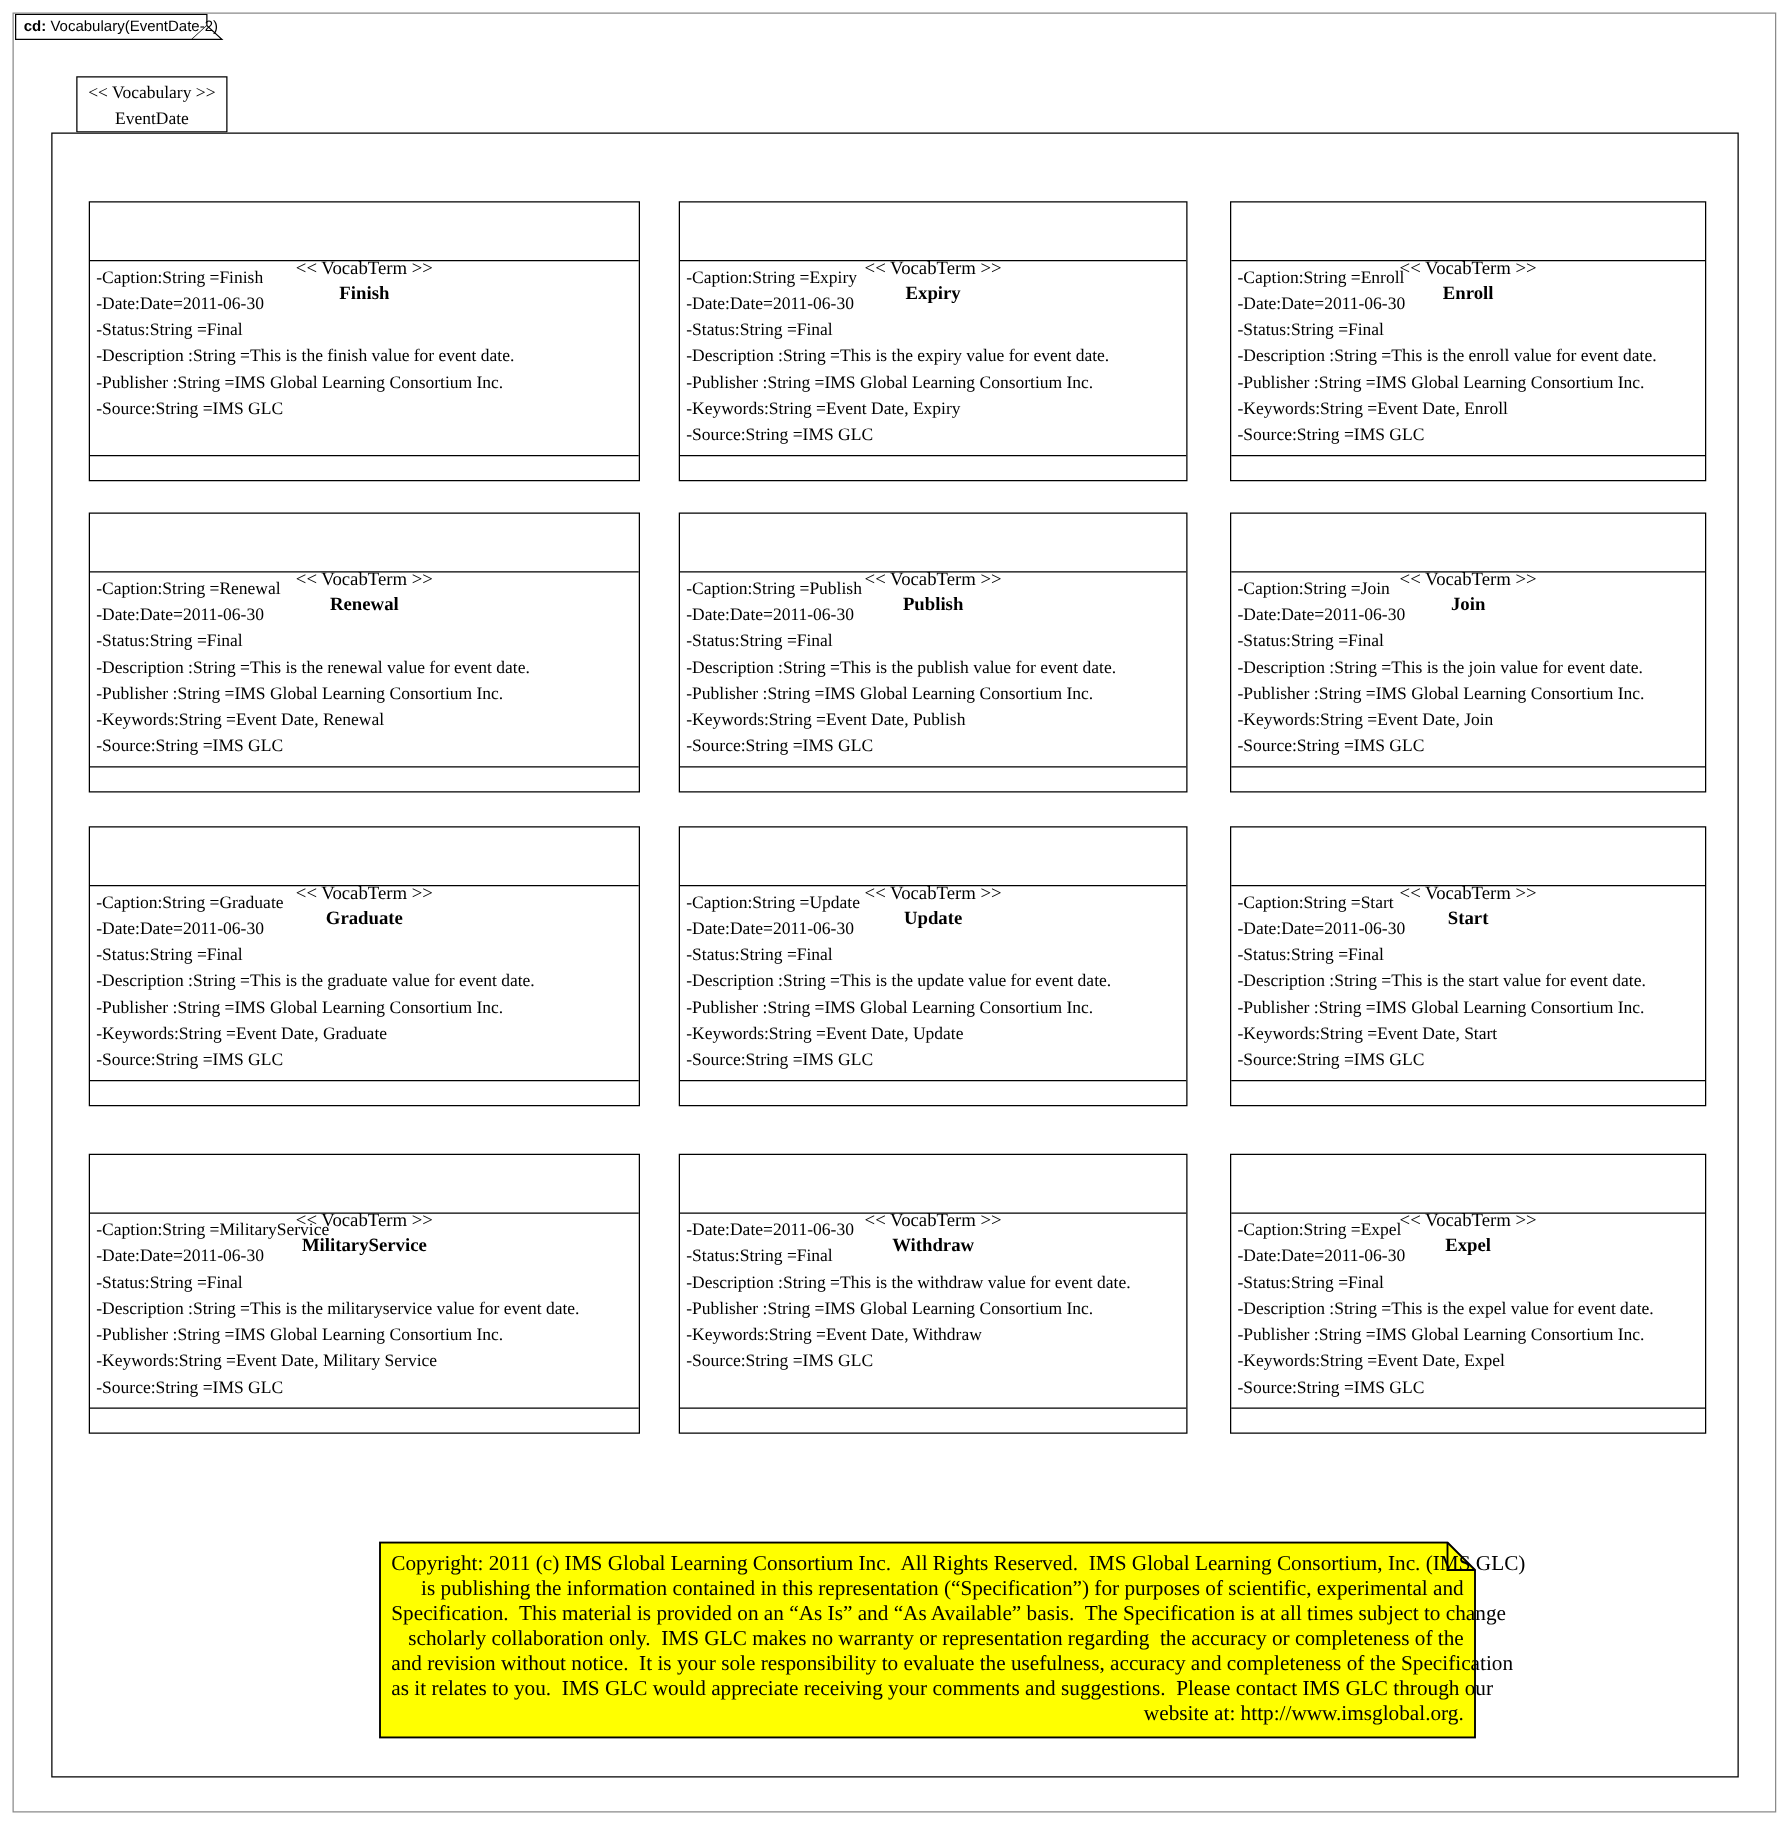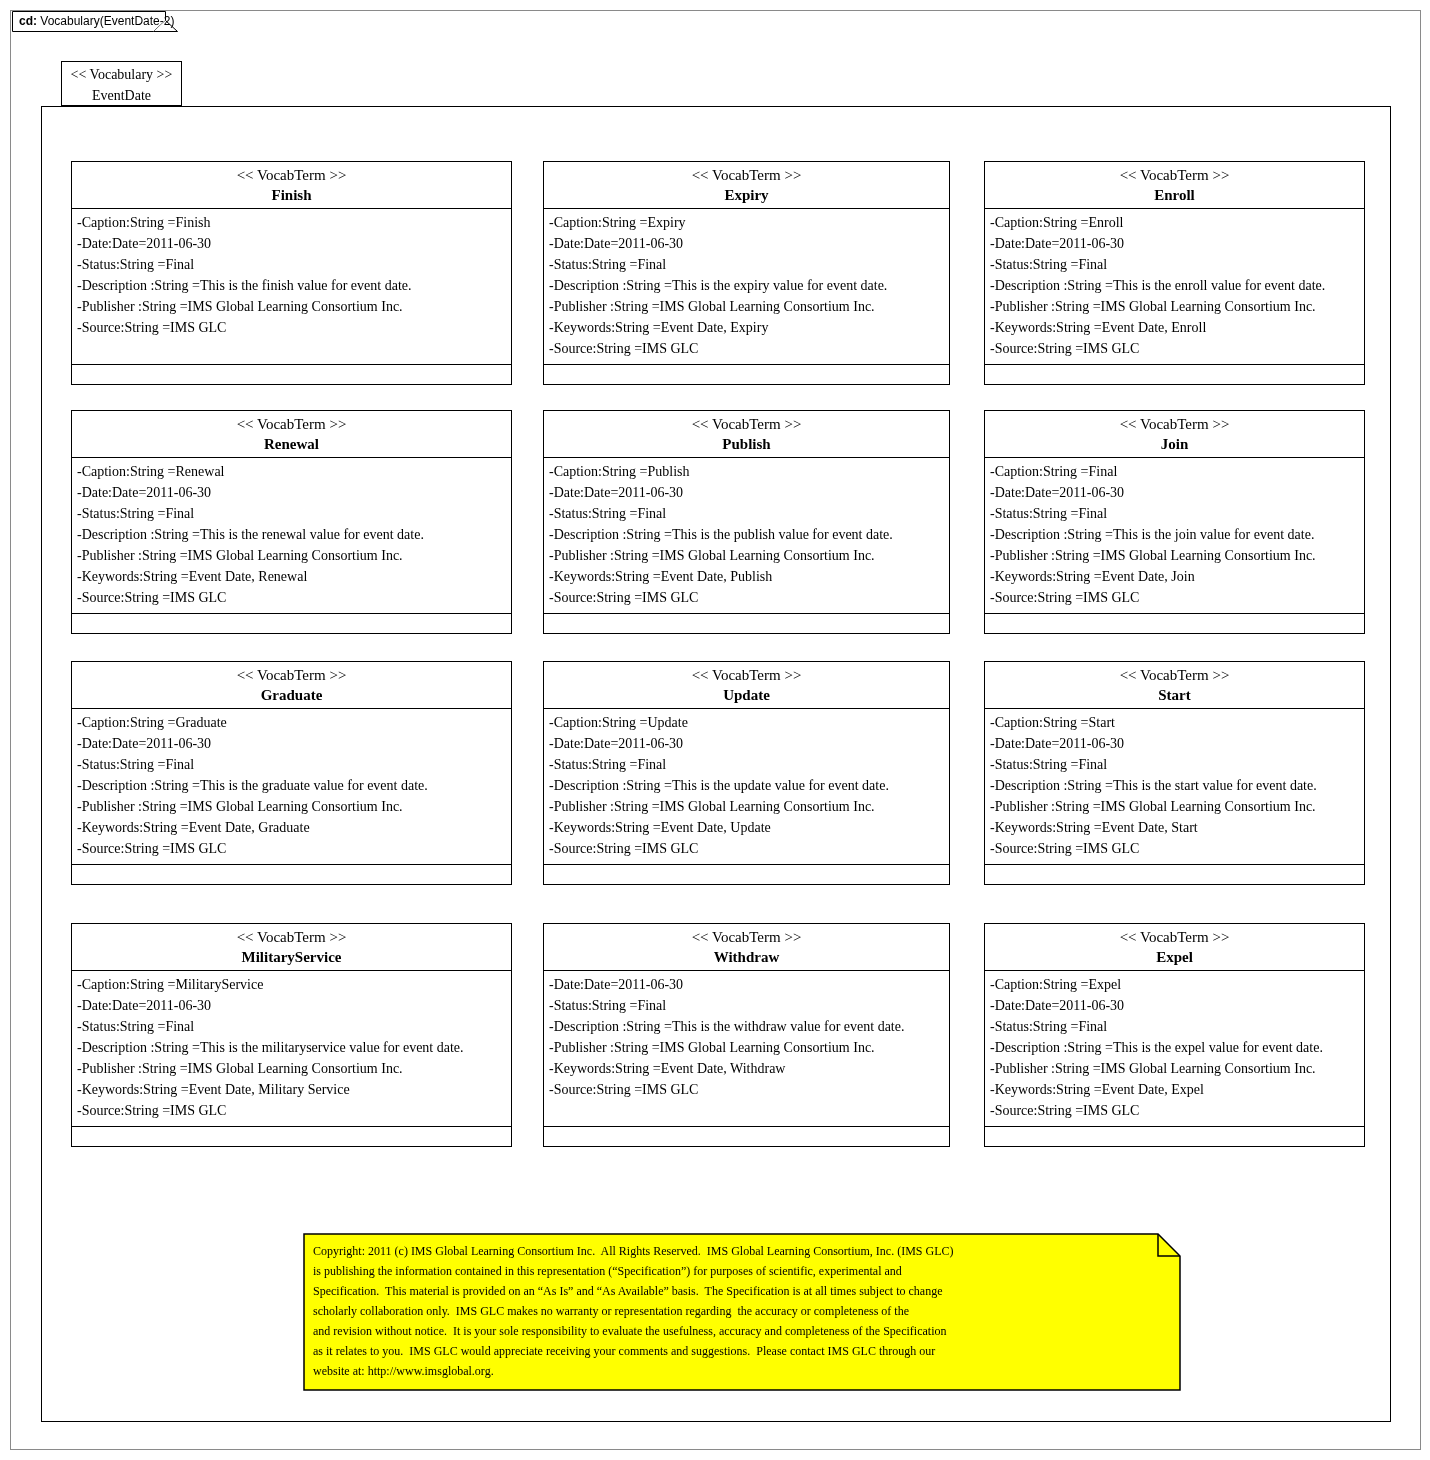--- a/index.html
+++ b/index.html
@@ -8,29 +8,29 @@
     font-family:"Liberation Serif","DejaVu Serif",serif;color:#000;
   }
   .outer-border{position:absolute;left:10px;top:10px;width:1409px;height:1438px;border:1px solid #8a8a8a;}
   .frame-rect{position:absolute;left:41px;top:106px;width:1348px;height:1314px;border:1px solid #000;background:#fff;}
   .frame-tab{position:absolute;left:12px;top:11px;width:180px;height:22px;font-family:"Liberation Sans","DejaVu Sans",sans-serif;font-size:12px;}
   .frame-tab svg{position:absolute;left:0;top:0;}
   .frame-tab .tab-text{position:absolute;left:7px;top:3px;white-space:pre;}
   .voc-box{position:absolute;left:41px;top:61px;width:121px;height:45px;border:1px solid #000;background:#fff;text-align:center;font-size:14px;line-height:21px;padding-top:2px;box-sizing:border-box;margin-left:20px;}
   .term{position:absolute;height:224px;border:1px solid #000;background:#fff;box-sizing:border-box;display:flex;flex-direction:column;}
   .term .thead{height:46px;box-sizing:border-box;text-align:center;padding-top:3px;}
-  .term .stereo{font-size:15px;line-height:20px;}
+  .term .stereo{font-size:15px;line-height:20px;margin-top:40px;}
   .term .tname{font-size:15px;line-height:21px;font-weight:bold;}
   .term .attrs{height:156px;box-sizing:border-box;border-top:1px solid #000;padding:3px 0 0 5px;overflow:hidden;}
   .term .attrs .aline{font-size:14px;line-height:21px;white-space:pre;}
   .term .ops{flex:1;border-top:1px solid #000;}
   .note{position:absolute;left:303px;top:1233px;width:878px;height:158px;}
   .note svg{position:absolute;left:0;top:0;}
   .note .note-text{position:absolute;left:10px;top:8px;width:858px;}
-  .note .note-text .nline{font-size:12px;line-height:20px;white-space:pre;}
+  .note .note-text .nline{font-size:17px;line-height:20px;white-space:pre;text-align:right;}
 </style>
 </head>
 <body>
 
 <div class="canvas">
 
   <div class="outer-border"></div>
 
   <div class="frame-rect"></div>
 
@@ -126,21 +126,21 @@
           <div class="aline">-Source:String =IMS GLC</div>
         </div>
         <div class="ops"></div>
       </div>
       <div class="term" style="left: 984px; top: 410px; width: 381px;">
         <div class="thead">
           <div class="stereo">&lt;&lt; VocabTerm &gt;&gt;</div>
           <div class="tname">Join</div>
         </div>
         <div class="attrs">
-          <div class="aline">-Caption:String =Final</div>
+          <div class="aline">-Caption:String =Join</div>
           <div class="aline">-Date:Date=2011-06-30</div>
           <div class="aline">-Status:String =Final</div>
           <div class="aline">-Description :String =This is the join value for event date.</div>
           <div class="aline">-Publisher :String =IMS Global Learning Consortium Inc.</div>
           <div class="aline">-Keywords:String =Event Date, Join</div>
           <div class="aline">-Source:String =IMS GLC</div>
         </div>
         <div class="ops"></div>
       </div>
       <div class="term" style="left: 71px; top: 661px; width: 441px;">

